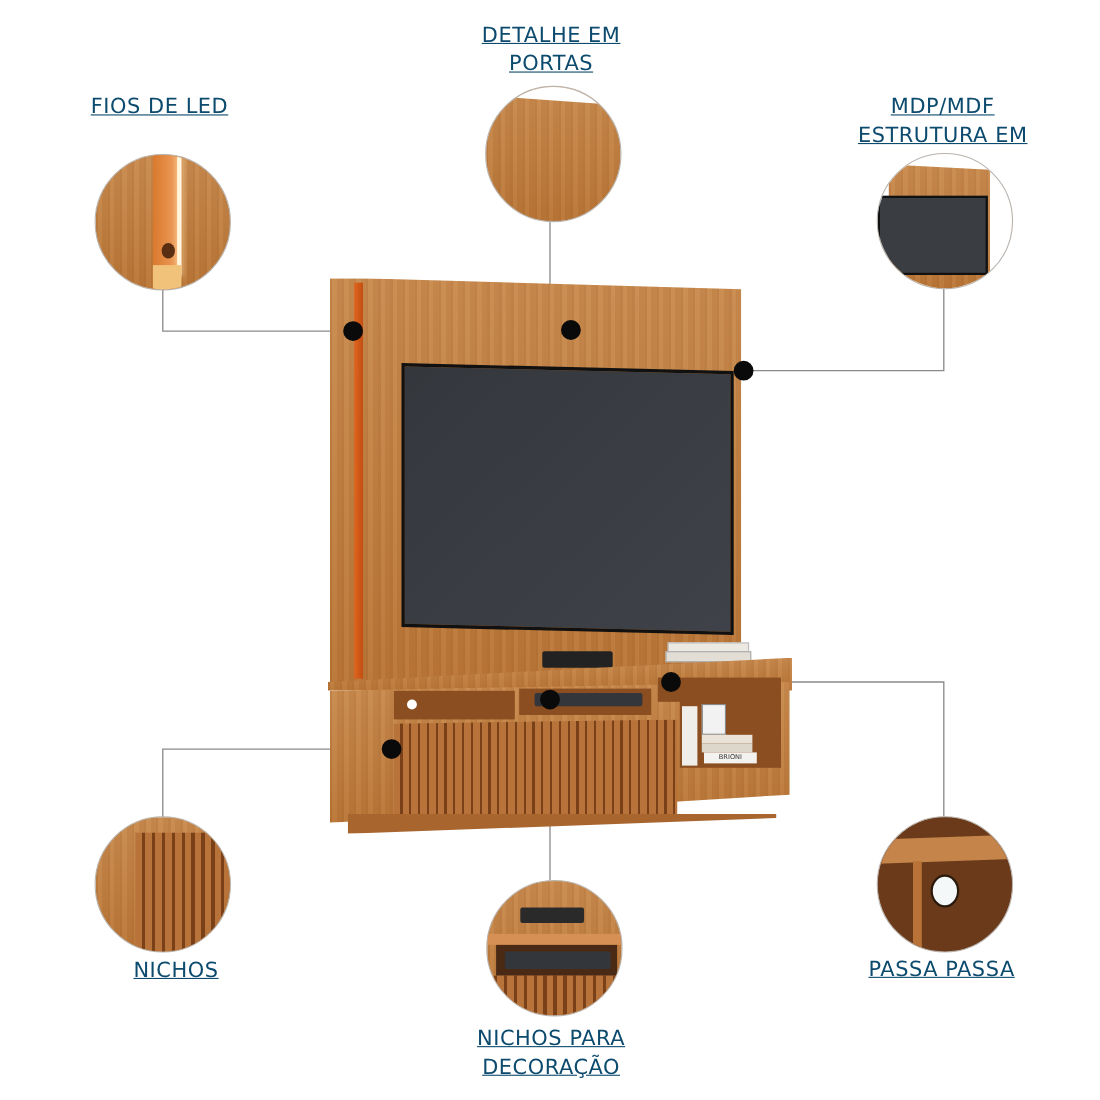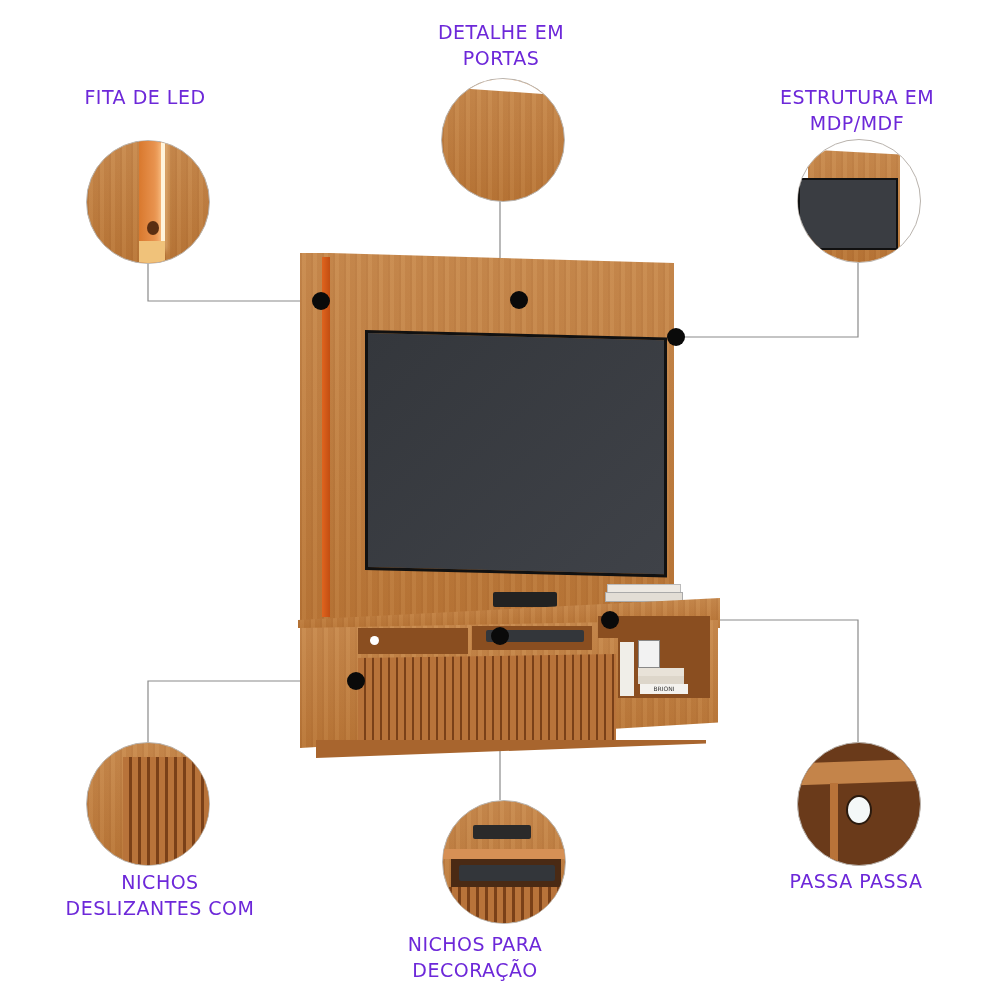--- a/index.html
+++ b/index.html
@@ -1,17 +1,17 @@
 <!DOCTYPE html>
 <html><head>
 <meta charset="utf-8">
 <style>
   html, body { margin:0; padding:0; background:#ffffff; }
   body { width:1000px; height:1000px; position:relative; overflow:hidden; font-family:"DejaVu Sans", sans-serif; }
-  .label { position:absolute; text-align:center; color:#6d28d9; font-size:19px; line-height:26px; letter-spacing:0.5px; white-space:nowrap; transform:translateX(-50%); }
+  .label { position:absolute; text-align:center; color:#0c4a6e; font-size:19px; line-height:26px; letter-spacing:0.5px; white-space:nowrap; transform:translateX(-50%);text-decoration:underline; }
   .circle { position:absolute; border-radius:50%; overflow:hidden; border:1px solid #b9b3ad; box-sizing:border-box; }
   .wood { background:
       repeating-linear-gradient(90deg, rgba(120,60,20,0.10) 0 2px, rgba(255,220,170,0.06) 2px 6px, rgba(120,60,20,0.05) 6px 11px),
       linear-gradient(180deg, #c88a4e, #b87536); }
   .dot { position:absolute; width:18px; height:18px; border-radius:50%; background:#0a0a0a; transform:translate(-50%,-50%); }
   svg.lines { position:absolute; left:0; top:0; }
 </style>
 </head>
 <body>
 
@@ -26,35 +26,34 @@
 
     <polyline points="148,743 148,681 356,681"></polyline>
 
     <polyline points="500,800 500,636"></polyline>
 
     <polyline points="858,742 858,620 610,620"></polyline>
   </g>
 </svg>
 
 <div class="label" style="left:145px; top:84px;">
-  <div>FITA DE LED</div>
+  <div>FIOS DE LED</div>
 </div>
 <div class="label" style="left:501px; top:19px;">
   <div>DETALHE EM</div>
   <div>PORTAS</div>
 </div>
 <div class="label" style="left:857px; top:84px;">
+  <div>MDP/MDF</div>
   <div>ESTRUTURA EM</div>
-  <div>MDP/MDF</div>
 </div>
 <div class="label" style="left:160px; top:869px;">
   <div>NICHOS</div>
-  <div>DESLIZANTES COM</div>
 </div>
-<div class="label" style="left:475px; top:931px;">
+<div class="label" style="left:501px; top:931px;">
   <div>NICHOS PARA</div>
   <div>DECORAÇÃO</div>
 </div>
 <div class="label" style="left:856px; top:868px;">
   <div>PASSA PASSA</div>
 </div>
 
 <div class="circle wood" style="left:86px; top:140px; width:124px; height:124px;">
   <div style="position:absolute; left:52px; top:0; width:24px; height:124px; background:linear-gradient(90deg,#d9792e,#f0a060);"></div>
   <div style="position:absolute; left:74px; top:0; width:4px; height:110px; background:#fff4dc; box-shadow:0 0 6px #ffd9a0;"></div>

